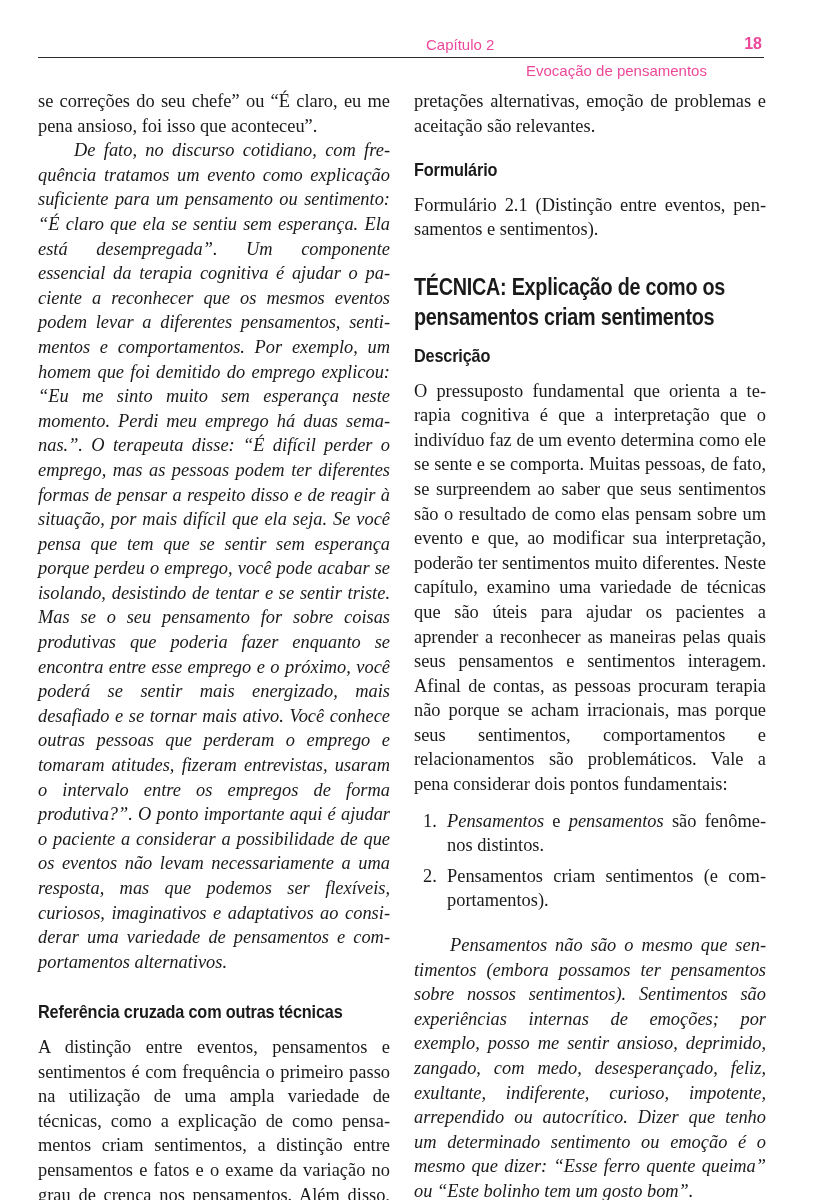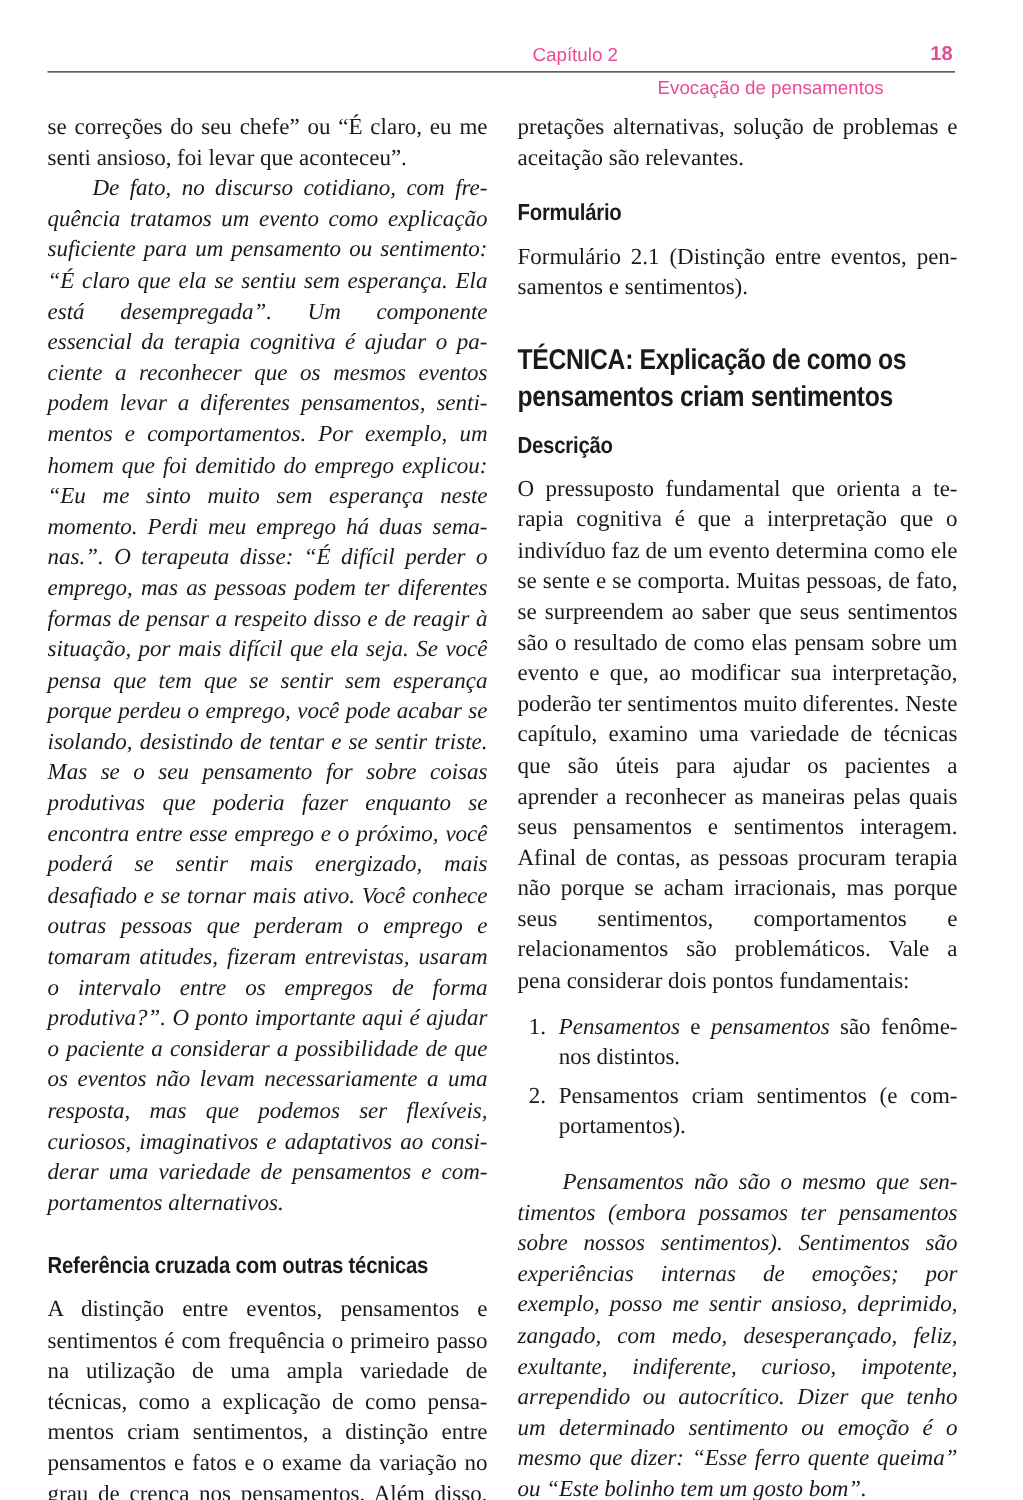--- a/index.html
+++ b/index.html
@@ -41,30 +41,30 @@
 </head>
 <body>
 
 <div class="page-header">
   <span class="chapter">Capítulo 2</span>
   <span class="chapter-title">Evocação de pensamentos</span>
   <span class="page-number">18</span>
 </div>
 
 <div class="column col-left">
-  <p>se correções do seu chefe” ou “É claro, eu me senti ansioso, foi levar que aconteceu”.</p>
+  <p>se correções do seu chefe” ou “É claro, eu me pena ansioso, foi isso que aconteceu”.</p>
   <p class="indent">De fato, no discurso cotidiano, com fre­quência tratamos um evento como explicação suficiente para um pensamento ou sentimen­to: “É claro que ela se sentiu sem esperança. Ela está desempregada”. Um componente essencial da terapia cognitiva é ajudar o pa­ciente a reconhecer que os mesmos eventos podem levar a diferentes pensamentos, senti­mentos e comportamentos. Por exemplo, um homem que foi demitido do emprego expli­cou: “Eu me sinto muito sem esperança neste momento. Perdi meu emprego há duas sema­nas.”. O terapeuta disse: “É difícil perder o emprego, mas as pessoas podem ter diferentes formas de pensar a respeito disso e de reagir à situação, por mais difícil que ela seja. Se você pensa que tem que se sentir sem esperança porque perdeu o emprego, você pode acabar se isolando, desistindo de tentar e se sentir triste. Mas se o seu pensamento for sobre coisas produtivas que poderia fazer enquanto se encontra entre esse emprego e o próximo, você poderá se sentir mais energizado, mais desafiado e se tornar mais ativo. Você conhe­ce outras pessoas que perderam o emprego e tomaram atitudes, fizeram entrevistas, usa­ram o intervalo entre os empregos de forma produtiva?”. O ponto importante aqui é aju­dar o paciente a considerar a possibilidade de que os eventos não levam necessariamente a uma resposta, mas que podemos ser flexíveis, curiosos, imaginativos e adaptativos ao consi­derar uma variedade de pensamentos e com­portamentos alternativos.</p>
   <div class="gap-md"></div>
   <h3 class="section">Referência cruzada com outras técnicas</h3>
   <div style="height:10px"></div>
   <p>A distinção entre eventos, pensamentos e sentimentos é com frequência o primeiro pas­so na utilização de uma ampla variedade de técnicas, como a explicação de como pensa­mentos criam sentimentos, a distinção entre pensamentos e fatos e o exame da variação no grau de crença nos pensamentos. Além disso, todas as técnicas relacionadas a inter­</p>
 </div>
 
 <div class="column col-right">
-  <p>pretações alternativas, solução de problemas e aceitação são relevantes.</p>
+  <p>pretações alternativas, emoção de problemas e aceitação são relevantes.</p>
   <div class="gap-sm"></div>
   <h3 class="section">Formulário</h3>
   <div style="height:10px"></div>
   <p>Formulário 2.1 (Distinção entre eventos, pen­samentos e sentimentos).</p>
   <div style="height:30px"></div>
   <h2 class="technique">TÉCNICA: Explicação de como os pensamentos criam sentimentos</h2>
   <div style="height:12px"></div>
   <h3 class="section">Descrição</h3>
   <div style="height:10px"></div>
   <p>O pressuposto fundamental que orienta a te­rapia cognitiva é que a interpretação que o indivíduo faz de um evento determina como ele se sente e se comporta. Muitas pessoas, de fato, se surpreendem ao saber que seus senti­mentos são o resultado de como elas pensam sobre um evento e que, ao modificar sua inter­pretação, poderão ter sentimentos muito di­ferentes. Neste capítulo, examino uma varie­dade de técnicas que são úteis para ajudar os pacientes a aprender a reconhecer as maneiras pelas quais seus pensamentos e sentimentos interagem. Afinal de contas, as pessoas procu­ram terapia não porque se acham irracionais, mas porque seus sentimentos, comportamen­tos e relacionamentos são problemáticos. Vale a pena considerar dois pontos fundamentais:</p>

